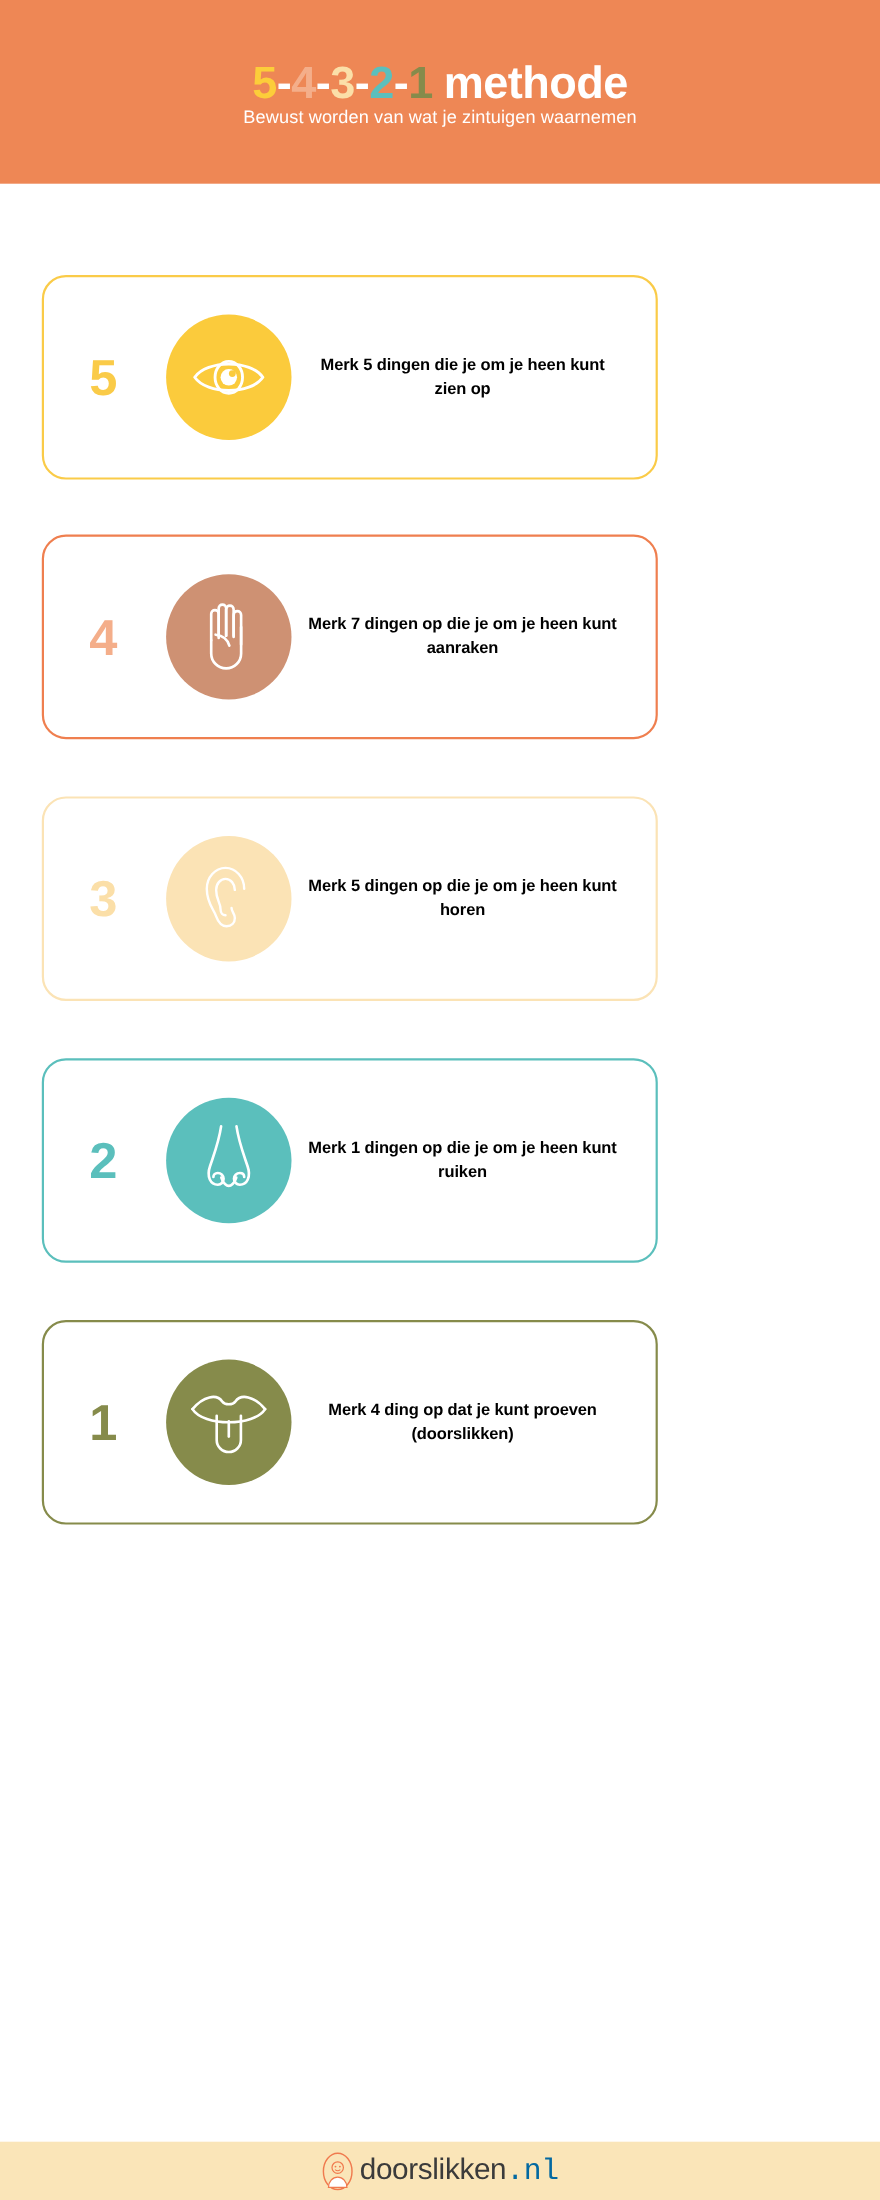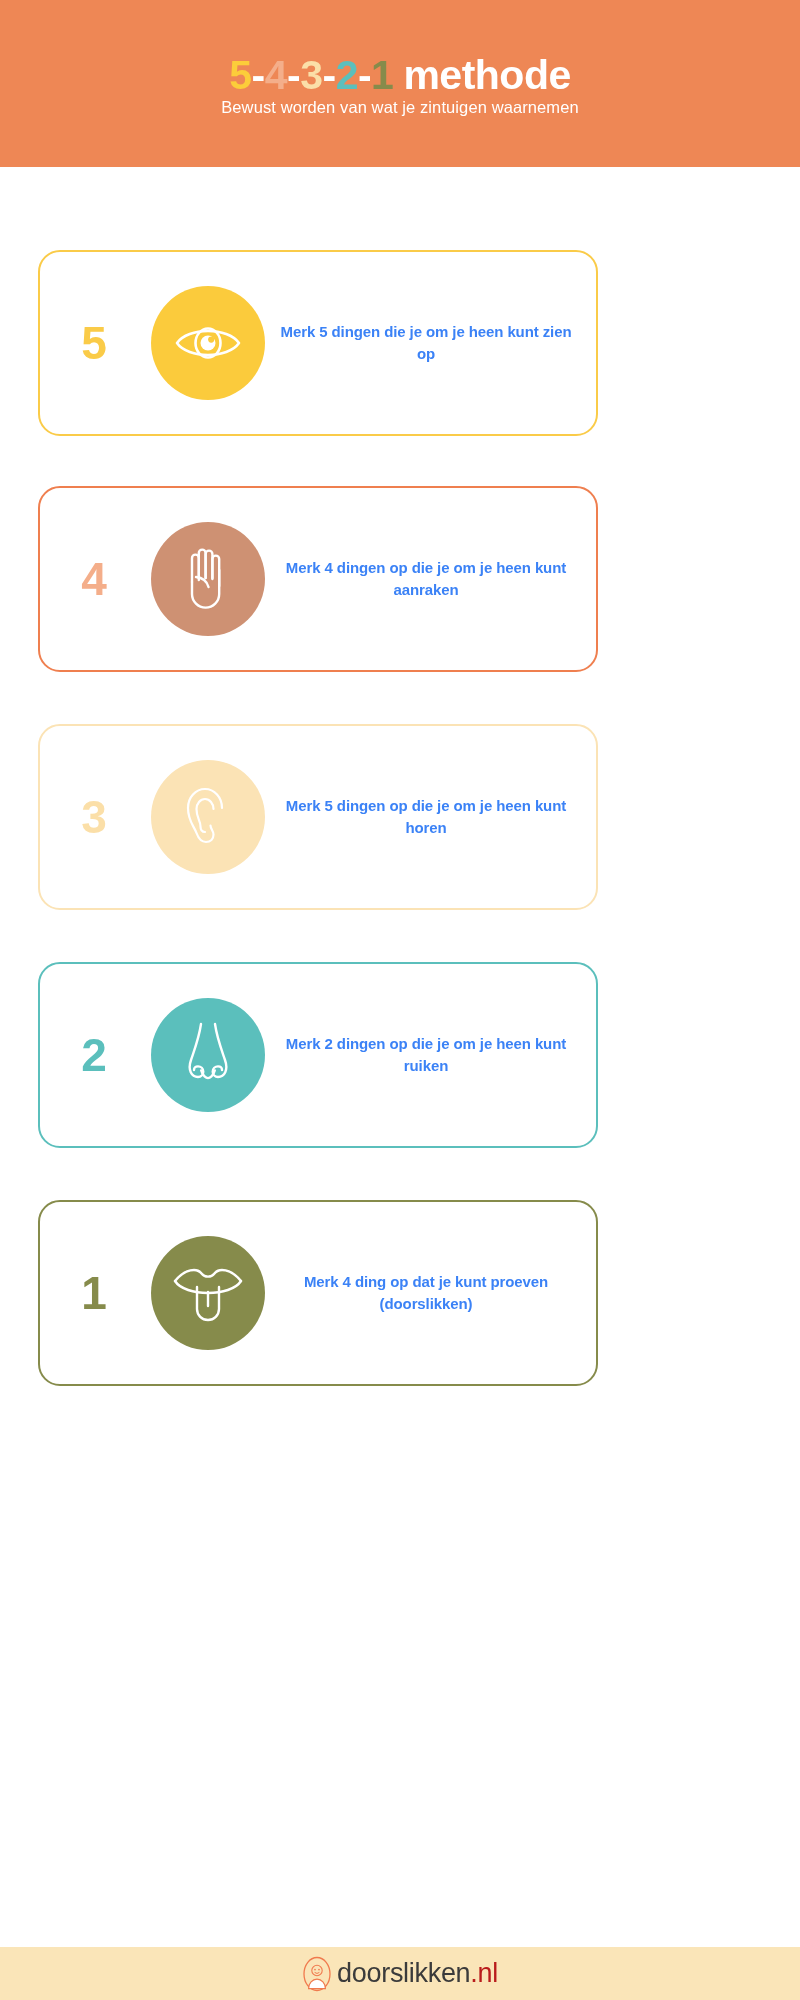--- a/index.html
+++ b/index.html
@@ -81,27 +81,27 @@
     width:114px;
     height:114px;
     border-radius:50%;
     display:flex;
     align-items:center;
     justify-content:center;
   }
   .icon-circle svg { display:block; }
   .card-text {
     flex:1;
-    padding-right:20px;
+    padding-right:31px;
     padding-left:8px;
     text-align:center;
     font-size:15px;
     font-weight:bold;
     line-height:1.45;
-    color:#3b82f6;
+    color:#000000;
     letter-spacing:-0.1px;
   }
 
   
   #card-5 { top:83px;  height:186px; }
   #card-4 { top:319px; height:186px; }
   #card-3 { top:557px; height:186px; }
   #card-2 { top:795px; height:186px; }
   #card-1 { top:1033px; height:186px; }
 
@@ -168,21 +168,21 @@
             <path d="M16 40 V16 a3.4 3.4 0 0 1 6.8 0 V38"></path>
             <path d="M22.8 36 V11 a3.4 3.4 0 0 1 6.8 0 V36"></path>
             <path d="M29.6 36 V12 a3.4 3.4 0 0 1 6.8 0 V36"></path>
             <path d="M36.4 37 V17 a3.4 3.4 0 0 1 6.8 0 V44"></path>
             <path d="M16 40 V52 a13.6 13.6 0 0 0 27.2 0 V28"></path>
             <path d="M20 35 q10 1 12.5 10"></path>
           </g>
         </svg>
       </div>
     </div>
-    <div class="card-text">Merk 4 dingen op die je om je heen kunt aanraken</div>
+    <div class="card-text">Merk 7 dingen op die je om je heen kunt aanraken</div>
   </div>
 
   <div class="card" id="card-3" style="border-color: rgb(251, 227, 181);">
     <div class="card-num" style="color: rgb(251, 223, 168);">3</div>
     <div class="icon-wrap">
       <div class="icon-circle" id="circle-3" style="background: rgb(251, 227, 181);">
         <svg width="60" height="78" viewBox="0 0 60 78">
           <g fill="none" stroke="#FFFFFF" stroke-width="2.2" stroke-linecap="round" stroke-linejoin="round">
             <path d="M44 30 a17 19 0 1 0 -34 0 c0 13 6 18 8.5 25 c2 5.5 5 9 9.5 9 c4.5 0 7.5-3 7.5-7.5 c0-4-3-5.5-3-9"></path>
             <path d="M35.5 31 a8.5 10 0 1 0 -17 0 c0 9 4 11.5 4 17.5 c0 3.5 2 5.5 4.5 5.5"></path>
@@ -199,21 +199,21 @@
       <div class="icon-circle" id="circle-2" style="background: rgb(91, 191, 188);">
         <svg width="62" height="78" viewBox="0 0 62 78">
           <g fill="none" stroke="#FFFFFF" stroke-width="2.4" stroke-linecap="round" stroke-linejoin="round">
             <path d="M24 8 C22 22, 18 32, 14 44 c-3.5 10, 0.5 17, 7 17 a5.3 5.3 0 0 0 0-10.6 c-2.6 0-4 1.6-4 3.6"></path>
             <path d="M38 8 C40 22, 44 32, 48 44 c3.5 10, -0.5 17, -7 17 a5.3 5.3 0 0 1 0-10.6 c2.6 0 4 1.6 4 3.6"></path>
             <path d="M24.2 54.5 c1.6 5.5 5 7.6 6.8 7.6 c1.8 0 5.2-2.1 6.8-7.6"></path>
           </g>
         </svg>
       </div>
     </div>
-    <div class="card-text">Merk 2 dingen op die je om je heen kunt ruiken</div>
+    <div class="card-text">Merk 1 dingen op die je om je heen kunt ruiken</div>
   </div>
 
   <div class="card" id="card-1" style="border-color: rgb(134, 139, 75);">
     <div class="card-num" style="color: rgb(134, 139, 75);">1</div>
     <div class="icon-wrap">
       <div class="icon-circle" id="circle-1" style="background: rgb(134, 139, 75);">
         <svg width="78" height="72" viewBox="0 0 78 72">
           <g fill="none" stroke="#FFFFFF" stroke-width="2.4" stroke-linecap="round" stroke-linejoin="round">
             <path d="M6 24 C16 12, 28 10, 33 17 C35.5 20.5, 42.5 20.5, 45 17 C50 10, 62 12, 72 24"></path>
             <path d="M6 24 C16 40, 62 40, 72 24"></path>
@@ -231,15 +231,15 @@
 <div class="footer" style="background: rgb(250, 229, 184);">
   <div class="logo">
     <svg class="logo-mark" viewBox="0 0 30 36">
       <ellipse cx="15" cy="18" rx="13" ry="16.5" fill="none" stroke="#F07A4E" stroke-width="1.3"></ellipse>
       <circle cx="15" cy="14.5" r="5.2" fill="none" stroke="#F07A4E" stroke-width="1.1"></circle>
       <circle cx="13" cy="13.6" r="0.85" fill="#F07A4E"></circle>
       <circle cx="17" cy="13.6" r="0.85" fill="#F07A4E"></circle>
       <path d="M12.6 16.4 q2.4 2.1 4.8 0" fill="none" stroke="#F07A4E" stroke-width="1"></path>
       <path d="M6.6 32.6 a8.4 9.4 0 0 1 16.8 0 Z" fill="#FFFFFF" stroke="#F07A4E" stroke-width="1.2"></path>
     </svg>
-    <span class="logo-text"><span>doorslikken</span><span class="logo-tld" style="color: #b91c1c;">.nl</span></span>
+    <span class="logo-text"><span>doorslikken</span><span class="logo-tld" style="color: #0369a1; font-family: Liberation Mono, monospace;">.nl</span></span>
   </div>
 </div>
 
 </body></html>

